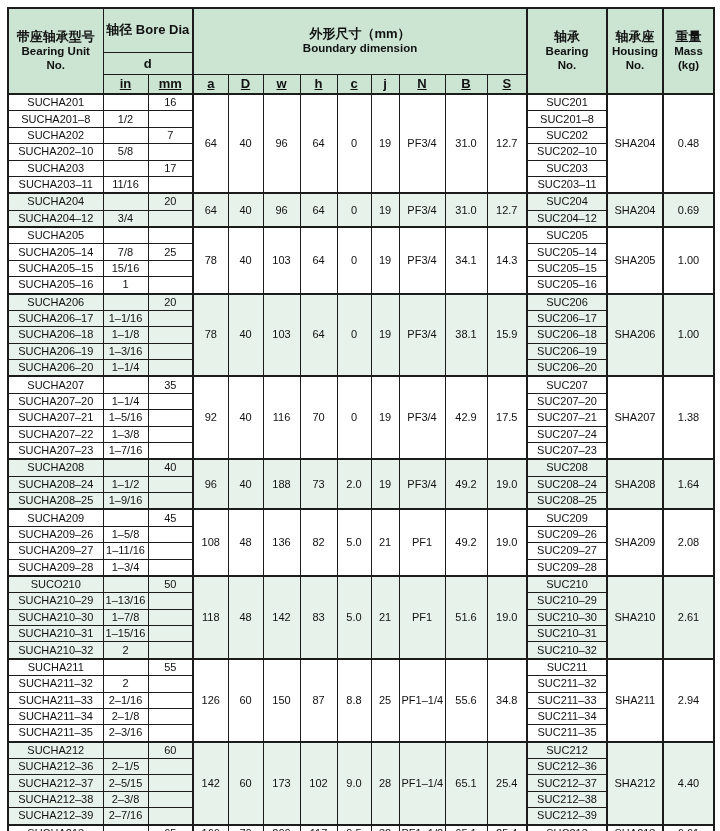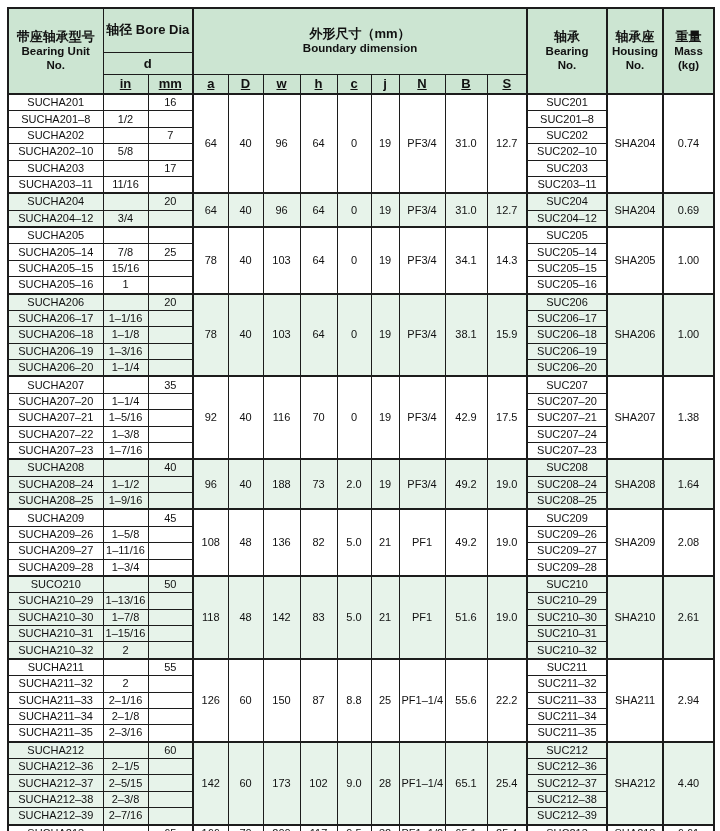--- a/index.html
+++ b/index.html
@@ -119,21 +119,21 @@
           <td class="dim" rowspan="6">40</td>
           <td class="dim" rowspan="6">96</td>
           <td class="dim" rowspan="6">64</td>
           <td class="dim" rowspan="6">0</td>
           <td class="dim" rowspan="6">19</td>
           <td class="dim" rowspan="6">PF3/4</td>
           <td class="dim" rowspan="6">31.0</td>
           <td class="dim dlast" rowspan="6">12.7</td>
           <td class="brg">SUC201</td>
           <td class="hsg" rowspan="6">SHA204</td>
-          <td class="mass" rowspan="6">0.74</td>
+          <td class="mass" rowspan="6">0.48</td>
         </tr>
         <tr class="">
           <td class="unit">SUCHA201–8</td>
           <td class="incol">1/2</td>
           <td class="mmcol"></td>
           <td class="brg">SUC201–8</td>
         </tr>
         <tr class="">
           <td class="unit">SUCHA202</td>
           <td class="incol"></td>
@@ -408,21 +408,21 @@
           <td class="incol"></td>
           <td class="mmcol">55</td>
           <td class="dim" rowspan="5">126</td>
           <td class="dim" rowspan="5">60</td>
           <td class="dim" rowspan="5">150</td>
           <td class="dim" rowspan="5">87</td>
           <td class="dim" rowspan="5">8.8</td>
           <td class="dim" rowspan="5">25</td>
           <td class="dim" rowspan="5">PF1–1/4</td>
           <td class="dim" rowspan="5">55.6</td>
-          <td class="dim dlast" rowspan="5">22.2</td>
+          <td class="dim dlast" rowspan="5">34.8</td>
           <td class="brg">SUC211</td>
           <td class="hsg" rowspan="5">SHA211</td>
           <td class="mass" rowspan="5">2.94</td>
         </tr>
         <tr class="">
           <td class="unit">SUCHA211–32</td>
           <td class="incol">2</td>
           <td class="mmcol"></td>
           <td class="brg">SUC211–32</td>
         </tr>

